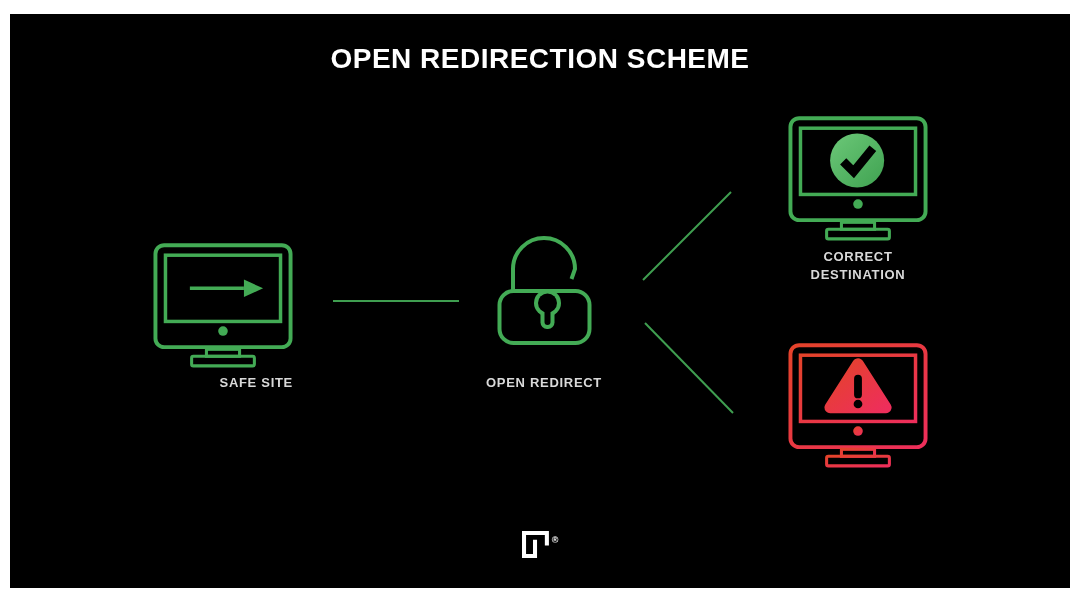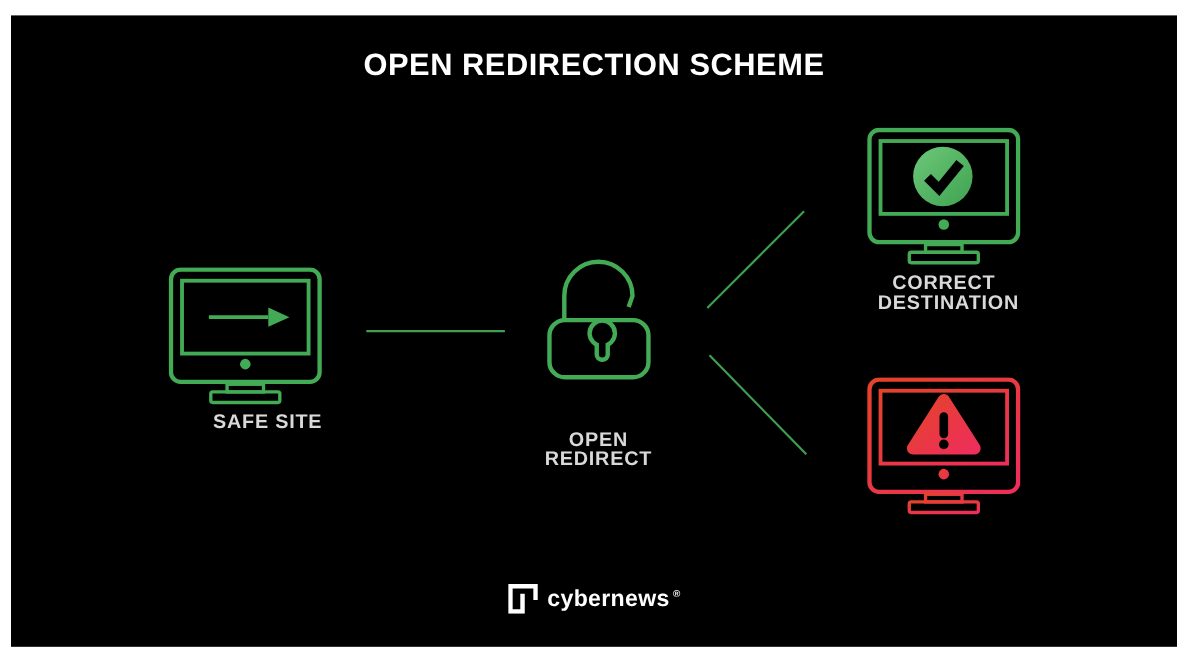--- a/index.html
+++ b/index.html
@@ -15,21 +15,21 @@
     --title-text:#ffffff;
   }
   html,body{margin:0;padding:0;}
   body{font-family:"Liberation Sans",sans-serif;background:#fff;}
   .page{position:relative;width:1080px;height:602px;background:var(--page-margin);overflow:hidden;}
   .canvas{position:absolute;left:10px;top:14px;width:1060px;height:574px;background:var(--background);}
   .title{position:absolute;top:29px;left:0;width:100%;text-align:center;color:var(--title-text);
          font-size:28px;font-weight:bold;letter-spacing:.5px;}
   .connectors{position:absolute;left:0;top:0;width:1060px;height:574px;}
   .node{position:absolute;}
-  .label{position:absolute;color:var(--label-text);font-weight:bold;font-size:18px;
+  .label{position:absolute;color:var(--label-text);font-weight:bold;font-size:13px;
          letter-spacing:.7px;text-align:center;line-height:18px;}
   .gs{stroke:var(--green);fill:none;}
   .gf{fill:var(--green);}
   .rs{stroke:url(#redGrad);fill:none;}
   .conn{stroke:var(--green-line);stroke-width:2;}
   .stop-g1{stop-color:var(--green-fill-light);}
   .stop-g2{stop-color:var(--green-fill-dark);}
   .stop-r1{stop-color:var(--red-start);}
   .stop-r2{stop-color:var(--red-end);}
   .footer{position:absolute;left:0;top:517px;width:100%;display:flex;justify-content:center;
@@ -71,21 +71,21 @@
         <path class="gs" stroke-width="4" d="M16,56 V34 A31,31 0 0 1 78,34 L74.5,44"></path>
         <rect class="gs" x="2.5" y="56" width="90" height="52" rx="14" stroke-width="4"></rect>
         <g>
           <circle class="gf" cx="50.5" cy="68" r="13.5"></circle>
           <rect class="gf" x="43.5" y="68" width="14" height="26" rx="6.5"></rect>
           <circle cx="50.5" cy="68" r="9.5" fill="#000"></circle>
           <rect x="47.5" y="68" width="6" height="22" rx="3" fill="#000"></rect>
         </g>
       </svg>
     </div>
-    <div class="label" style="left:464px;top:376px;width:140px;">OPEN REDIRECT</div>
+    <div class="label" style="left:464px;top:360px;width:140px;">OPEN REDIRECT</div>
 
     <div class="node" style="left:778px;top:102px;">
       <svg width="140" height="129" viewBox="0 0 160 148">
         <defs>
           <linearGradient id="gGrad" x1="0" y1="0" x2="1" y2="1">
             <stop class="stop-g1" offset="0"></stop>
             <stop class="stop-g2" offset="1"></stop>
           </linearGradient>
         </defs>
         <rect class="gs" x="2.5" y="2.5" width="155" height="117" rx="10" stroke-width="4.5"></rect>
@@ -119,18 +119,17 @@
           <line x1="80" y1="41" x2="80" y2="59" stroke="#000" stroke-width="9" stroke-linecap="round"></line>
           <circle cx="80" cy="70" r="5" fill="#000"></circle>
         </g>
       </svg>
     </div>
 
     <div class="footer">
       <svg width="27" height="27" viewBox="0 0 28 28">
         <path d="M25.8,15 V2.1 H2.1 V25.9 H13.5 V9" stroke="#fff" stroke-width="4.2" fill="none"></path>
       </svg>
-      <span class="brand">cybernews</span>
       <span class="regmark">®</span>
     </div>
 
   </div>
 </div>
 
 </body></html>

